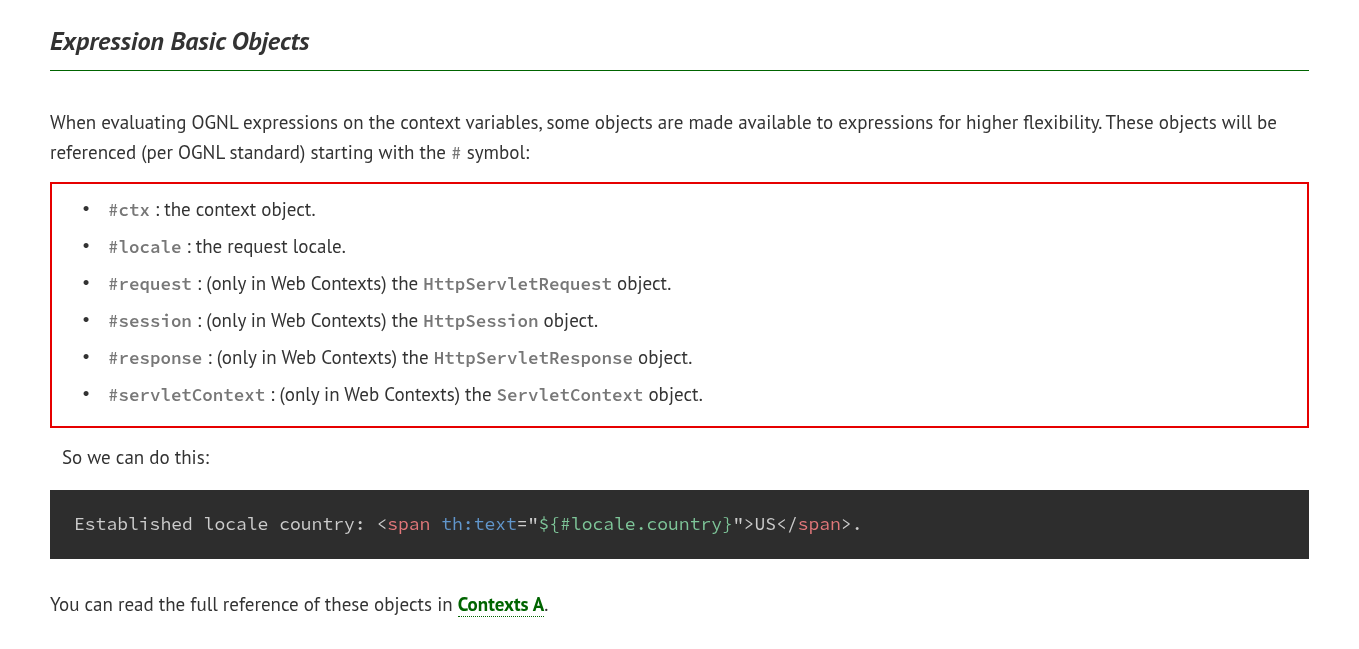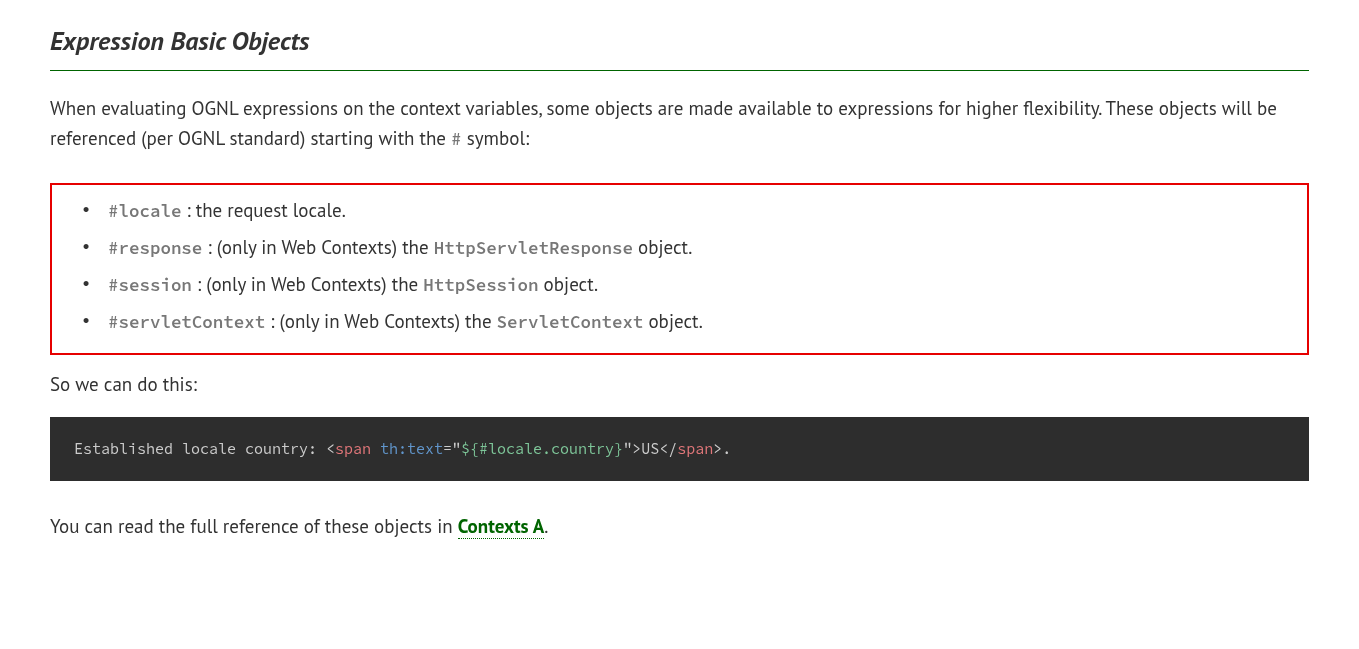--- a/index.html
+++ b/index.html
@@ -11,24 +11,24 @@
       font-size: 19px;
       line-height: 1.6;
     }
     h2.section-title {
       font-style: italic;
       font-weight: 700;
       font-size: 26px;
       color: #333;
       padding-bottom: 8px;
       border-bottom: 1px solid #006400;
-      margin-bottom: 22px;
+      margin-bottom: 36px;
     }
     p.intro {
-      margin-bottom: 29px;
+      margin-bottom: 14px;
       color: #333;
     }
     code.inline {
       font-family: 'Source Code Pro', 'Consolas', 'Menlo', monospace;
       color: #777;
       font-size: 0.92em;
       font-weight: 600;
     }
     .highlight-box {
       border: 2px solid #e60000;
@@ -48,26 +48,27 @@
     ul.obj-list li::before {
       content: "•";
       position: absolute;
       left: 0;
       top: 0;
       color: #333;
       font-size: 18px;
     }
     p.so-we {
       margin-bottom: 18px;
+      margin-left: 12px;
     }
     pre.code-block {
       background: #2d2d2d;
       color: #ccc;
       font-family: 'Source Code Pro', 'Consolas', 'Menlo', monospace;
-      font-size: 15px;
+      font-size: 18px;
       padding: 20px 24px;
       margin-bottom: 30px;
       overflow-x: auto;
       white-space: pre;
     }
     pre.code-block .tag { color: #e2777a; }
     pre.code-block .attr { color: #6196cc; }
     pre.code-block .val { color: #7ec699; }
     pre.code-block .punct { color: #ccc; }
     a.appendix {
@@ -81,23 +82,25 @@
 <body>
 
 <h2 class="section-title">Expression Basic Objects</h2>
 
 <p class="intro">
   <span>When evaluating OGNL expressions on the context variables, some objects are made available to expressions for higher flexibility. These objects will be referenced (per OGNL standard) starting with the </span><code class="inline">#</code><span> symbol:</span>
 </p>
 
 <div class="highlight-box">
   <ul class="obj-list">
+    <li><code class="inline">#ctx</code><span> : </span><span>the context object.</span></li>
     <li><code class="inline">#locale</code><span> : </span><span>the request locale.</span></li>
+    <li><code class="inline">#request</code><span> : </span><span>(only in Web Contexts) the </span><code class="inline">HttpServletRequest</code><span> object.</span></li>
+    <li><code class="inline">#session</code><span> : </span><span>(only in Web Contexts) the </span><code class="inline">HttpSession</code><span> object.</span></li>
     <li><code class="inline">#response</code><span> : </span><span>(only in Web Contexts) the </span><code class="inline">HttpServletResponse</code><span> object.</span></li>
-    <li><code class="inline">#session</code><span> : </span><span>(only in Web Contexts) the </span><code class="inline">HttpSession</code><span> object.</span></li>
     <li><code class="inline">#servletContext</code><span> : </span><span>(only in Web Contexts) the </span><code class="inline">ServletContext</code><span> object.</span></li>
   </ul>
 </div>
 
 <p class="so-we">So we can do this:</p>
 
 <pre class="code-block"><span>Established locale country: </span><span class="punct">&lt;</span><span class="tag">span</span><span> </span><span class="attr">th:text</span><span class="punct">=</span><span class="punct">"</span><span class="val">${#locale.country}</span><span class="punct">"</span><span class="punct">&gt;</span><span>US</span><span class="punct">&lt;/</span><span class="tag">span</span><span class="punct">&gt;</span><span>.</span></pre>
 
 <p>
   <span>You can read the full reference of these objects in </span><a href="#" class="appendix">Contexts A</a><span>.</span>

